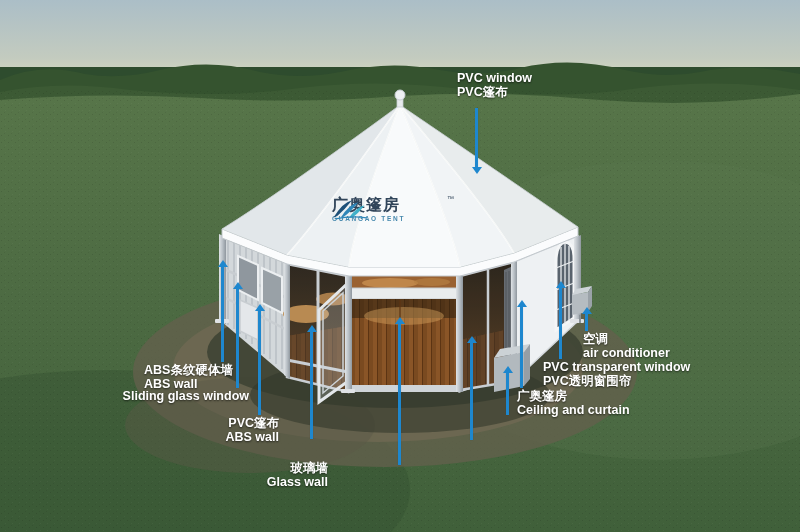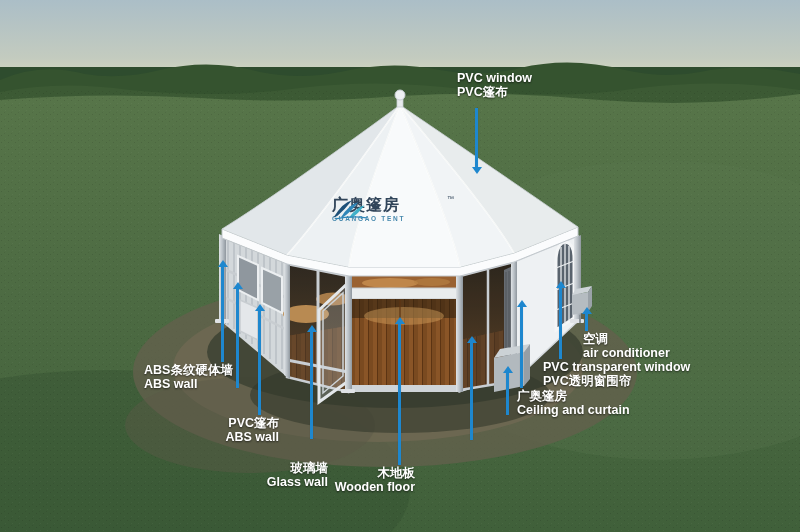--- a/index.html
+++ b/index.html
@@ -277,33 +277,30 @@
 
 <div class="callout" style="left:457px;top:72px">
   <span>PVC window</span>
   <span>PVC篷布</span>
 </div>
 <div class="callout" style="left:144px;top:364px">
   <span>ABS条纹硬体墙</span>
   <span>ABS wall</span>
 </div>
 <div class="callout r" style="right:551px;top:390px">
+  <span>Sliding glass window</span>
 </div>
 <div class="callout r" style="right:521px;top:417px">
   <span>PVC篷布</span>
   <span>ABS wall</span>
 </div>
 <div class="callout r" style="right:472px;top:462px">
   <span>玻璃墙</span>
   <span>Glass wall</span>
 </div>
-<div class="callout r" style="right:385px;top:467px">
-  <span>木地板</span>
-  <span>Wooden floor</span>
-</div>
 <div class="callout" style="left:430px;top:442px">
 </div>
 <div class="callout" style="left:517px;top:390px">
   <span>广奥篷房</span>
   <span>Ceiling and curtain</span>
 </div>
 <div class="callout" style="left:543px;top:361px">
   <span>PVC transparent window</span>
   <span>PVC透明窗围帘</span>
 </div>

